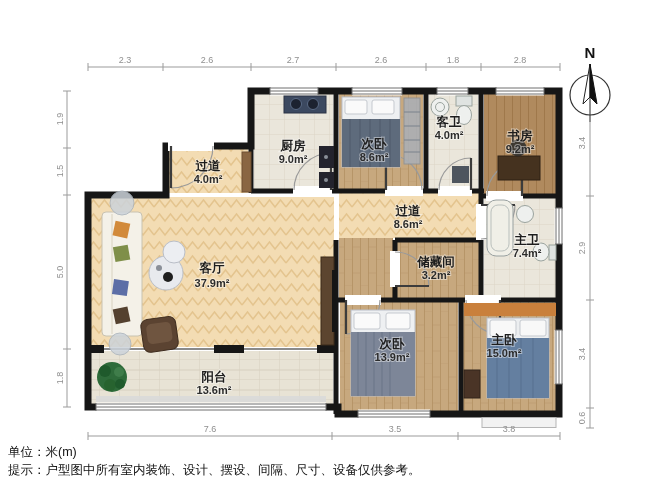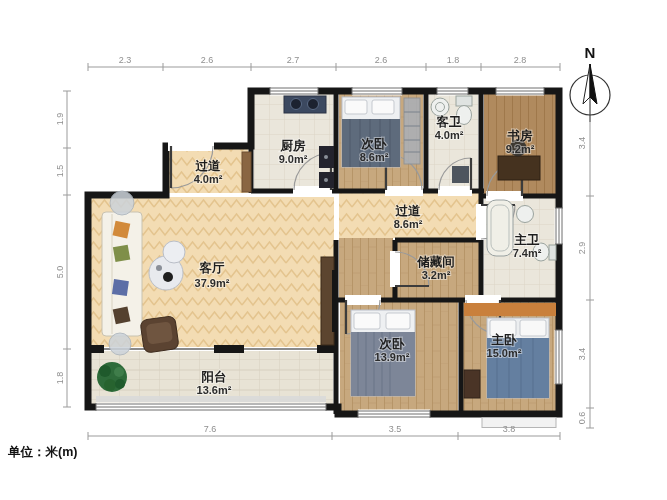--- a/index.html
+++ b/index.html
@@ -5,21 +5,21 @@
   html,body{margin:0;padding:0;background:#ffffff;}
   .screen{
     position:relative;width:667px;height:500px;background:#ffffff;overflow:hidden;
     font-family:"Liberation Sans", sans-serif;
   }
   svg text{font-family:"Liberation Sans", sans-serif;}
   .room-name{font-size:12.5px;font-weight:700;fill:#1d1d1d;paint-order:stroke;stroke:#ffffff;stroke-width:2px;stroke-opacity:.45;}
   .room-area{font-size:11px;font-weight:600;fill:#2c2c2c;paint-order:stroke;stroke:#ffffff;stroke-width:2px;stroke-opacity:.45;}
   .dim-label{font-size:9px;fill:#8f8f8f;}
   .footer{
-    position:absolute;left:8px;top:443px;color:#111;font-size:12.5px;font-weight:700;line-height:18px;
+    position:absolute;left:8px;top:443px;color:#111;font-size:12.5px;font-weight:400;line-height:18px;
   }
 </style>
 </head>
 <body>
 
 <div class="screen">
 
 <svg width="667" height="500" viewBox="0 0 667 500">
   <defs>
     <pattern id="pat-herringbone" width="22" height="14" patternUnits="userSpaceOnUse">
@@ -333,15 +333,16 @@
     <line x1="590" y1="64" x2="590" y2="122" stroke="#555" stroke-width="1"></line>
     <circle cx="590" cy="95" r="20" fill="none" stroke="#333" stroke-width="1.2"></circle>
     <polygon points="590,64 583,104 590,97" fill="#ffffff" stroke="#222" stroke-width="1"></polygon>
     <polygon points="590,64 597,104 590,97" fill="#111" stroke="#111" stroke-width="1"></polygon>
   </g>
 </svg>
 
   
   <div class="footer">
     <div>单位：米(m)</div>
+    <div>提示：户型图中所有室内装饰、设计、摆设、间隔、尺寸、设备仅供参考。</div>
   </div>
 
 </div>
 
 </body></html>

